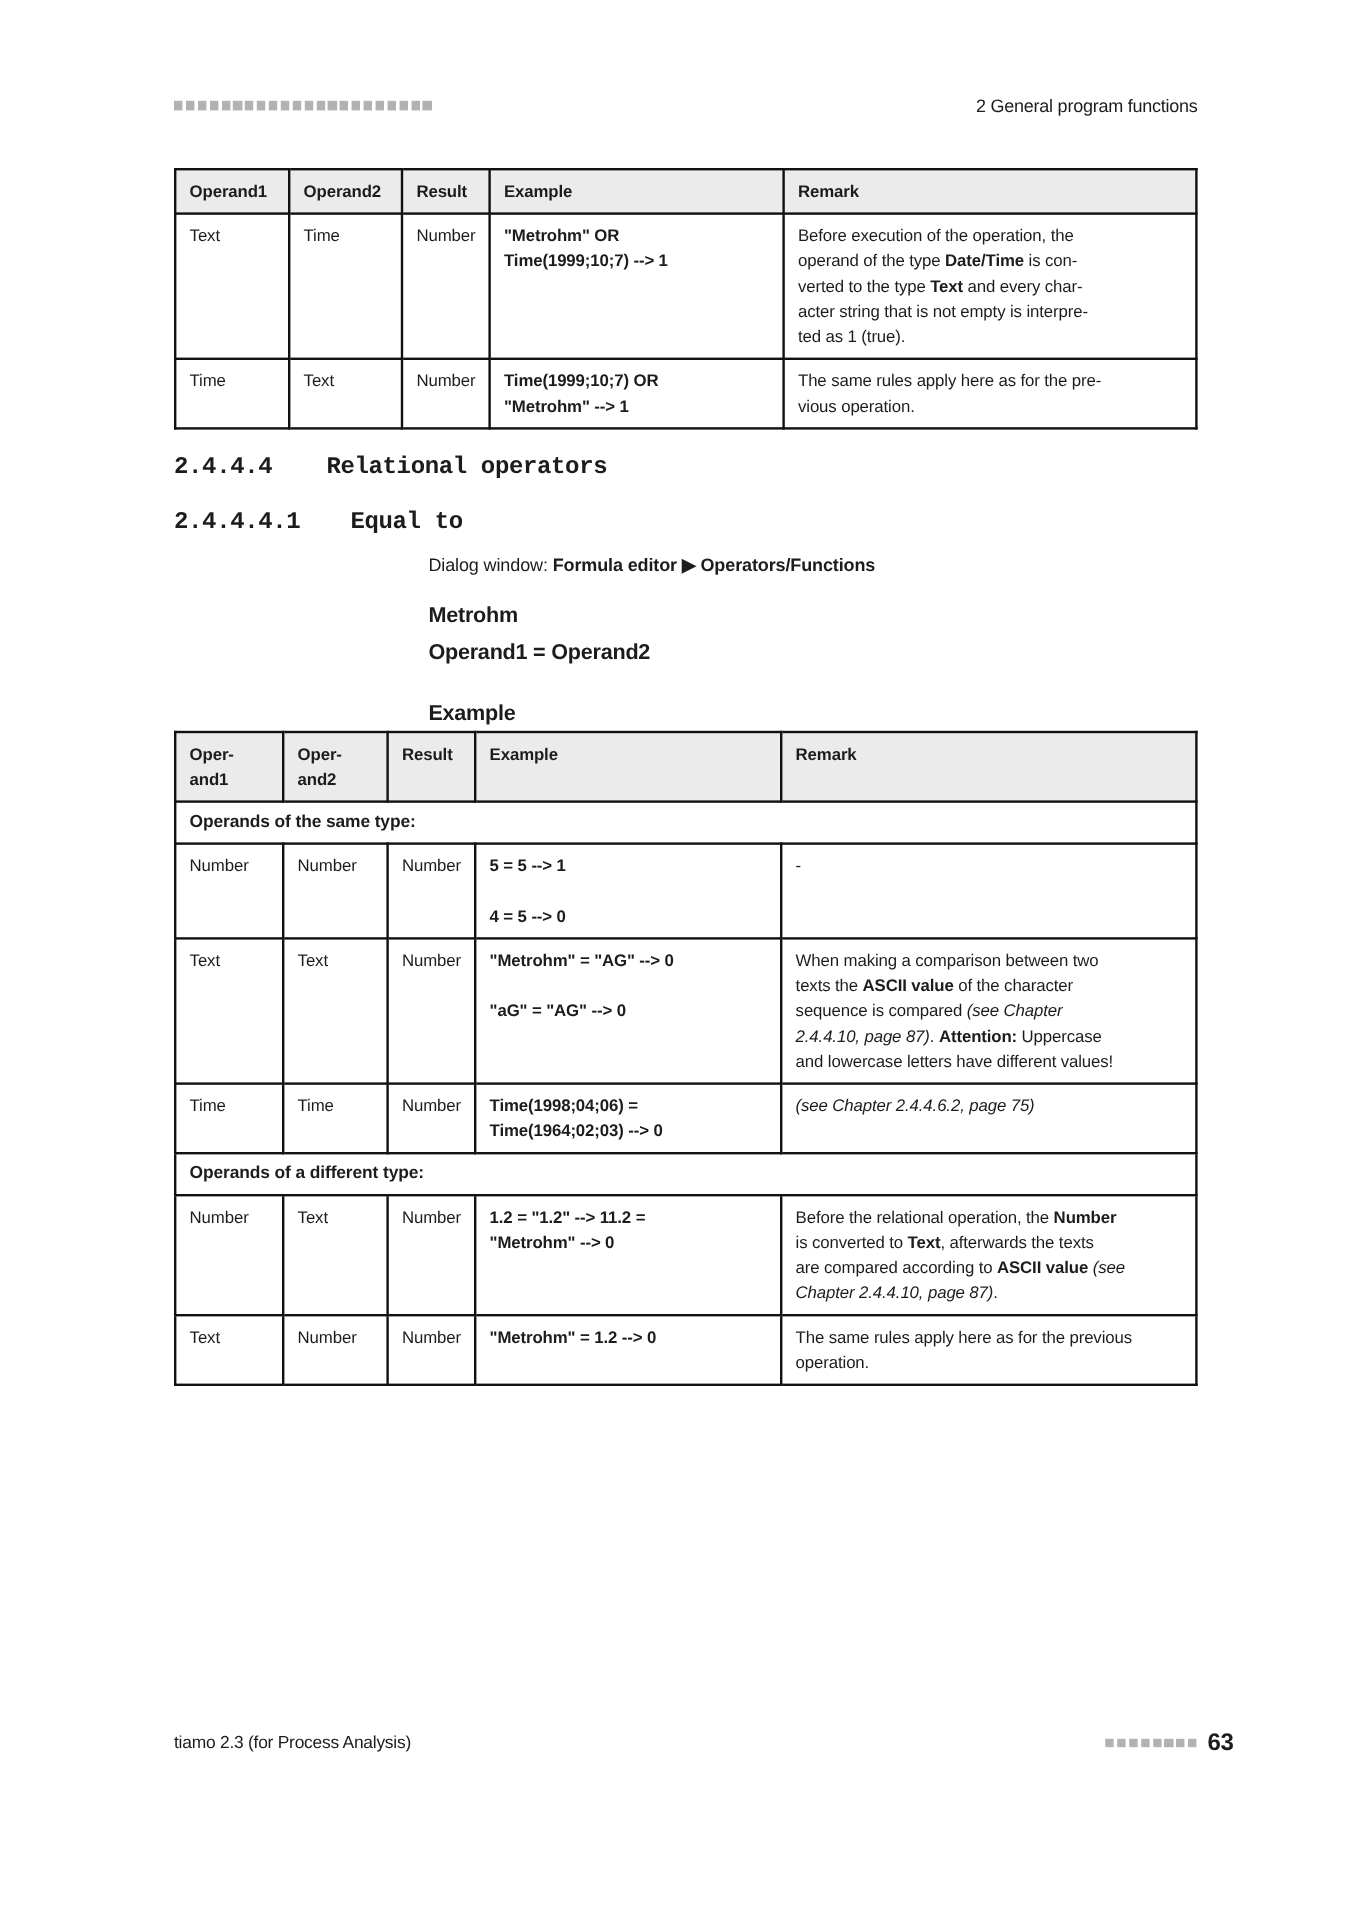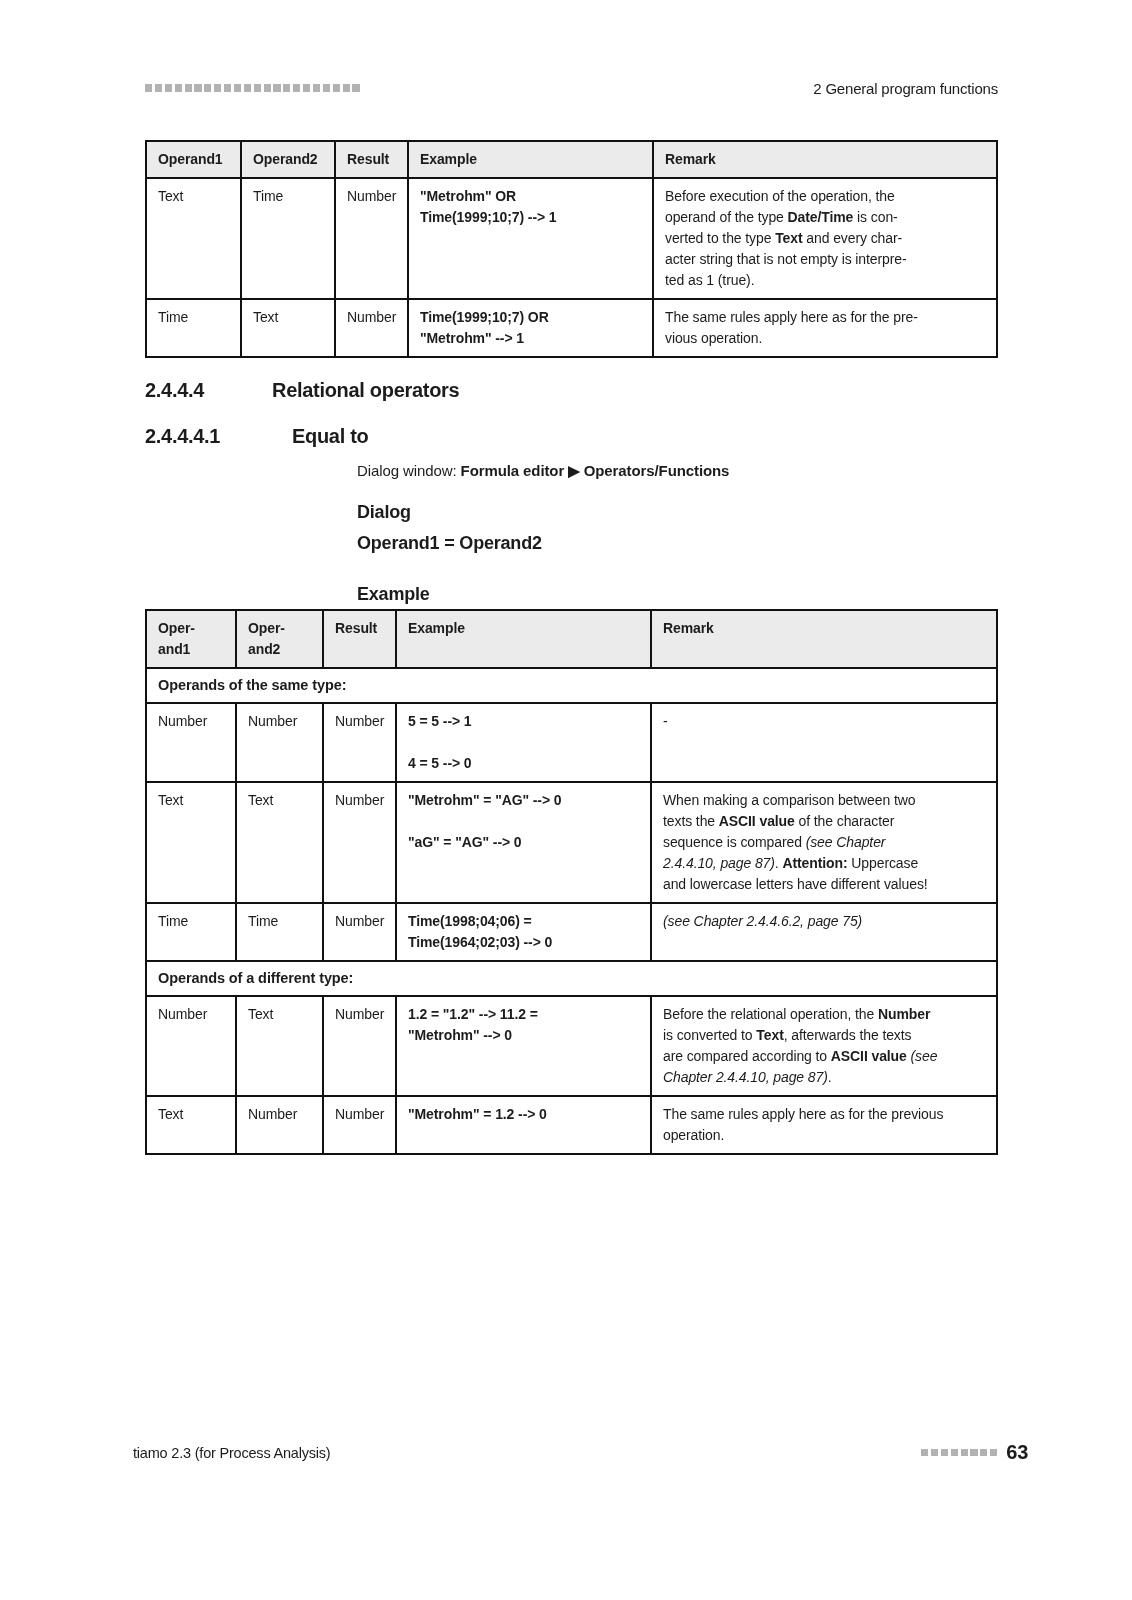--- a/index.html
+++ b/index.html
@@ -11,27 +11,27 @@
   *{box-sizing:border-box;margin:0;padding:0;}
   body{background:#ffffff;font-family:"Liberation Sans",sans-serif;color:var(--text);}
   .page{position:relative;width:1128px;height:1600px;background:#fff;overflow:hidden;}
   .content{position:absolute;left:145px;top:0;width:853px;}
 
   
   .page-header{margin-top:80px;display:flex;justify-content:space-between;align-items:center;height:16px;}
   .squares{display:flex;gap:2.7px;align-items:center;}
   .sq{width:7.2px;height:7.2px;background:var(--square_gray);display:inline-block;}
   .chapter{font-size:15px;letter-spacing:-0.2px;}
-  .page-footer{position:absolute;top:1441px;left:133px;right:100px;display:flex;justify-content:space-between;align-items:center;}
+  .page-footer{position:absolute;top:1441px;left:145px;right:100px;display:flex;justify-content:space-between;align-items:center;}
   .footer-right{display:flex;align-items:center;gap:9px;}
   .pagenum{font-size:20px;font-weight:bold;letter-spacing:-0.3px;}
   .product{font-size:14.5px;letter-spacing:-0.2px;}
 
   
-  .h2,.h3{margin-top:20px;font-size:20px;font-weight:bold;letter-spacing:-0.3px;line-height:24px;display:flex;}
+  .h2,.h3{margin-top:20px;font-size:20px;font-weight:bold;letter-spacing:-0.3px;line-height:24px;display:flex;font-family:Liberation Mono, monospace;}
   .h3{margin-top:22px;}
   .hnum{display:inline-block;width:127px;flex:none;}
   .hnum2{display:inline-block;width:147px;flex:none;}
   .indent{margin-left:212px;}
   .dialog{margin-top:14px;font-size:15px;letter-spacing:-0.1px;}
   .subhead{margin-top:22px;font-size:18px;font-weight:bold;letter-spacing:-0.2px;}
   .formula{margin-top:10px;font-size:18px;font-weight:bold;letter-spacing:-0.2px;}
   .para{margin-top:8px;font-size:17px;line-height:27px;letter-spacing:-0.2px;white-space:nowrap;}
   .examples-h{margin-top:30px;}
 
@@ -120,21 +120,21 @@
       <span data-bind="section.title">Relational operators</span>
     </div>
 
     <div class="h3">
       <span class="hnum2" data-bind="subsection.number">2.4.4.4.1</span>
       <span data-bind="subsection.title">Equal to</span>
     </div>
 
     <div class="dialog indent" data-bind-rich="dialog.line">Dialog window: <b>Formula editor ▶ Operators/Functions</b></div>
 
-    <div class="subhead indent" data-bind="syntax.heading">Dialog</div>
+    <div class="subhead indent" data-bind="syntax.heading">Metrohm</div>
     <div class="formula indent" data-bind="syntax.formula">Operand1 = Operand2</div>
 
     <div class="subhead indent examples-h" data-bind="examples.heading">Example</div>
 
     <table class="table2">
       <colgroup>
           <col style="width:90px">
           <col style="width:87px">
           <col style="width:73px">
           <col style="width:255px">

